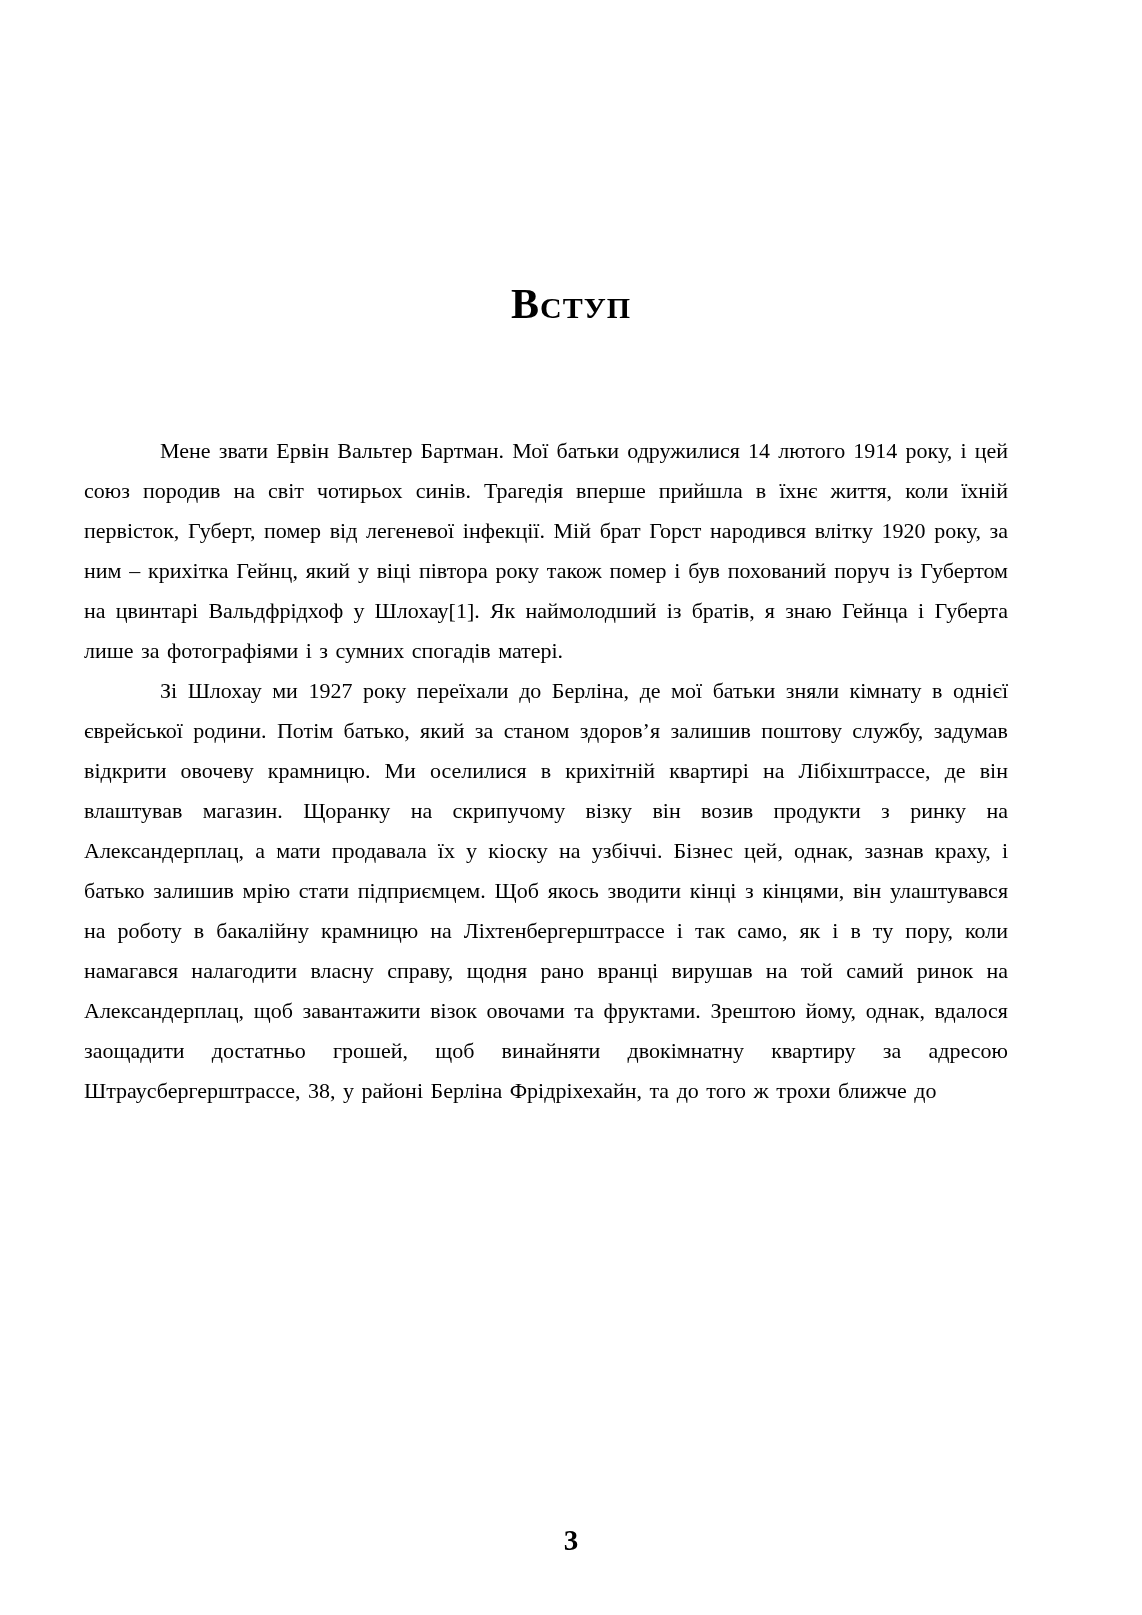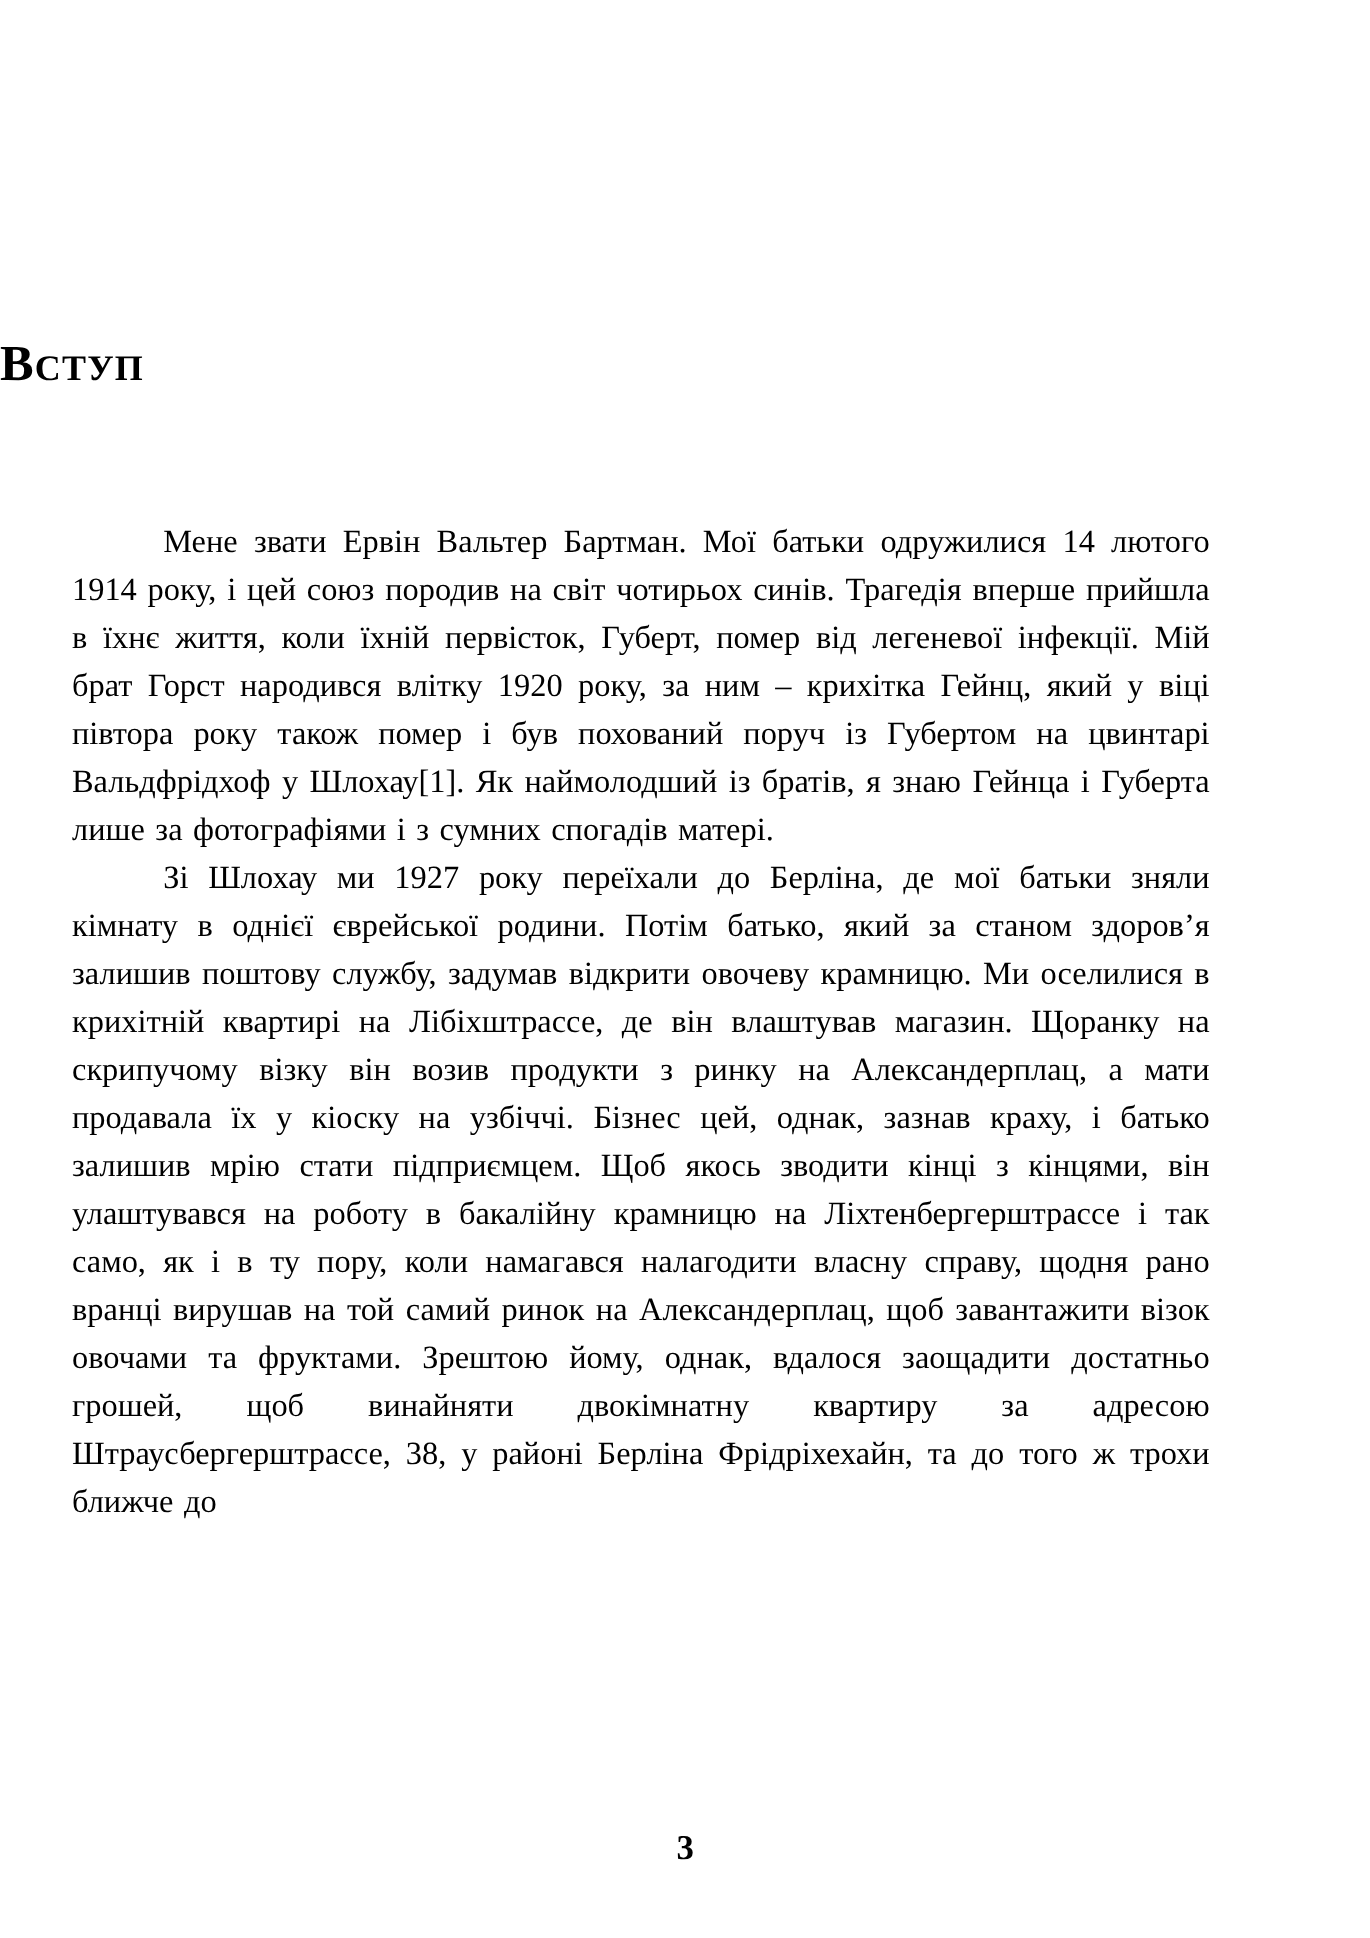--- a/index.html
+++ b/index.html
@@ -12,35 +12,36 @@
     width: 1142px;
     height: 1615px;
     background: #ffffff;
     color: #000000;
     font-family: "Liberation Serif", serif;
     overflow: hidden;
     box-sizing: border-box;
     padding-top: 283px;
   }
   .chapter-title {
+    text-align: center;
     font-weight: bold;
     letter-spacing: 1px;
     line-height: 1;
     margin: 0 0 0 0;
   }
   .chapter-title .lead {
     font-size: 42px;
   }
   .chapter-title .rest {
     font-size: 30px;
     text-transform: uppercase;
   }
   .content {
-    margin: 106px 134px 0 60px;
-    font-size: 27px;
+    margin: 106px 134px 0 84px;
+    font-size: 22px;
     line-height: 40px;
     text-align: justify;
   }
   .content p {
     margin: 0;
     text-indent: 76px;
     word-spacing: 2px;
   }
   .page-number {
     position: absolute;

